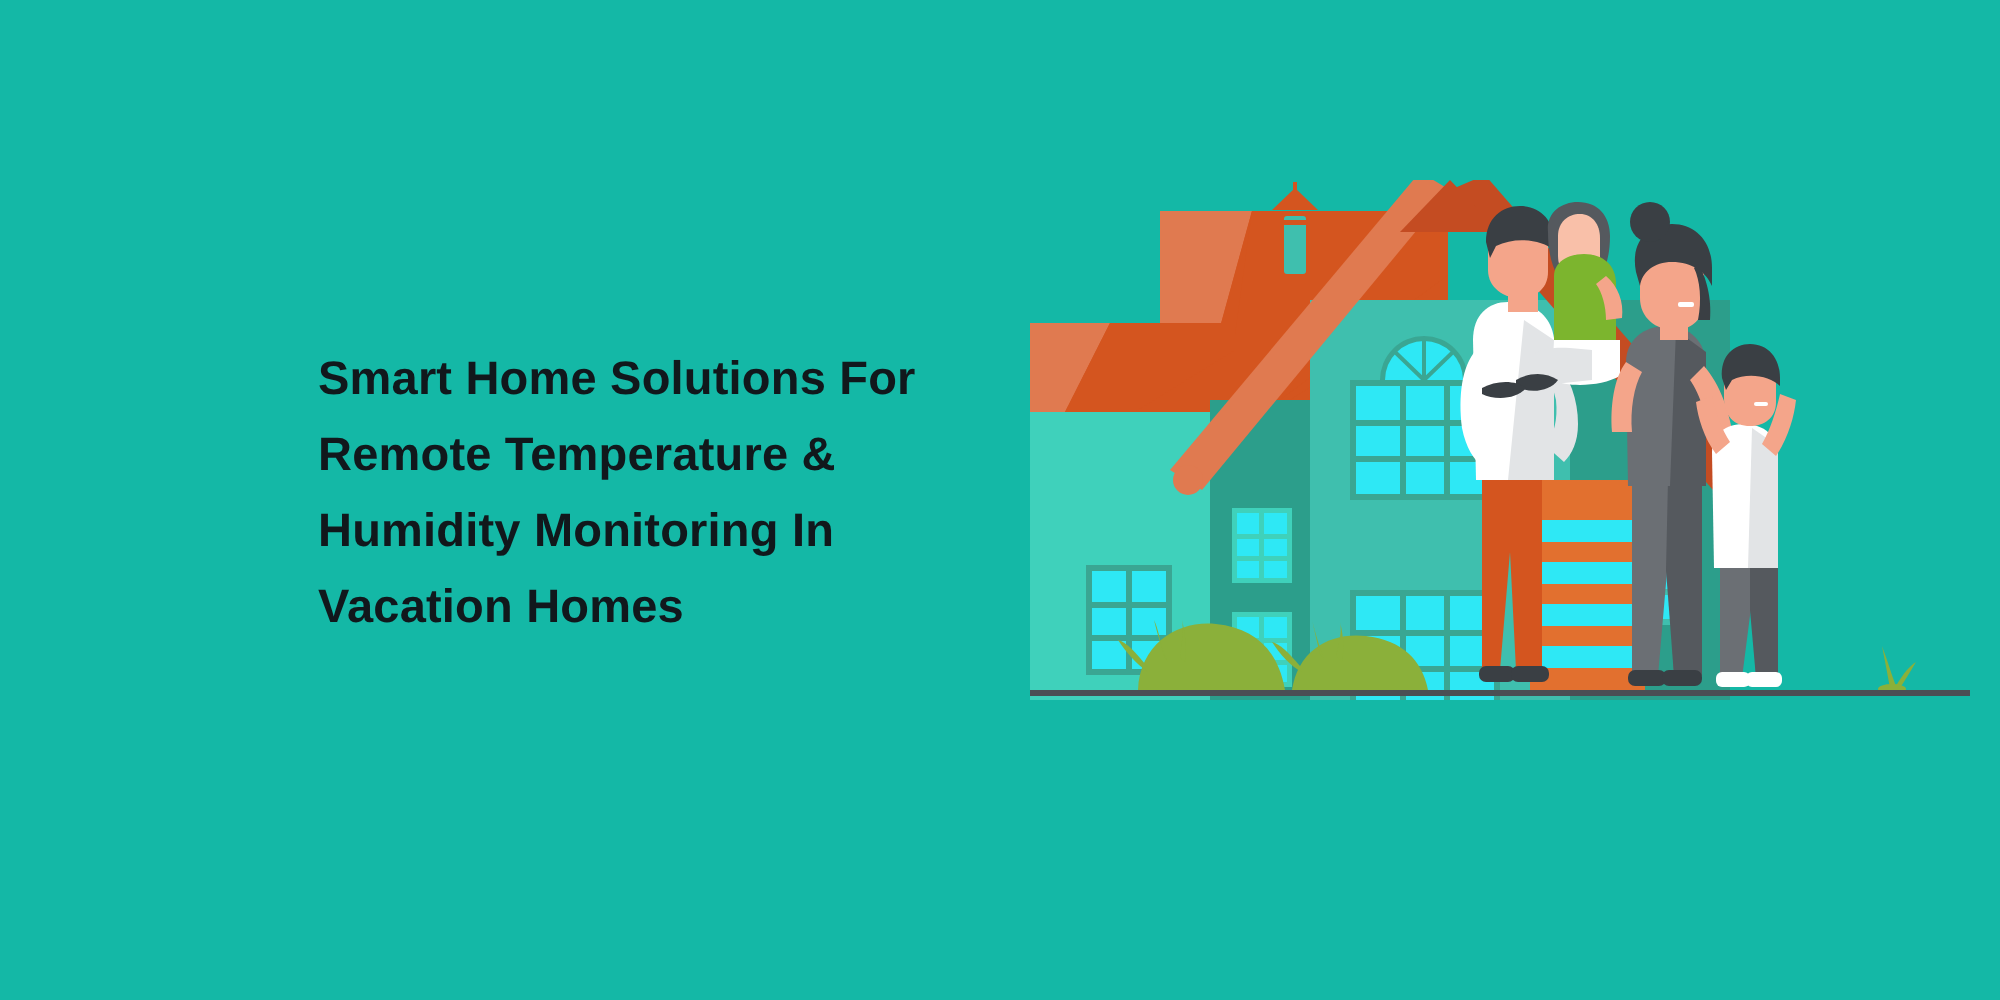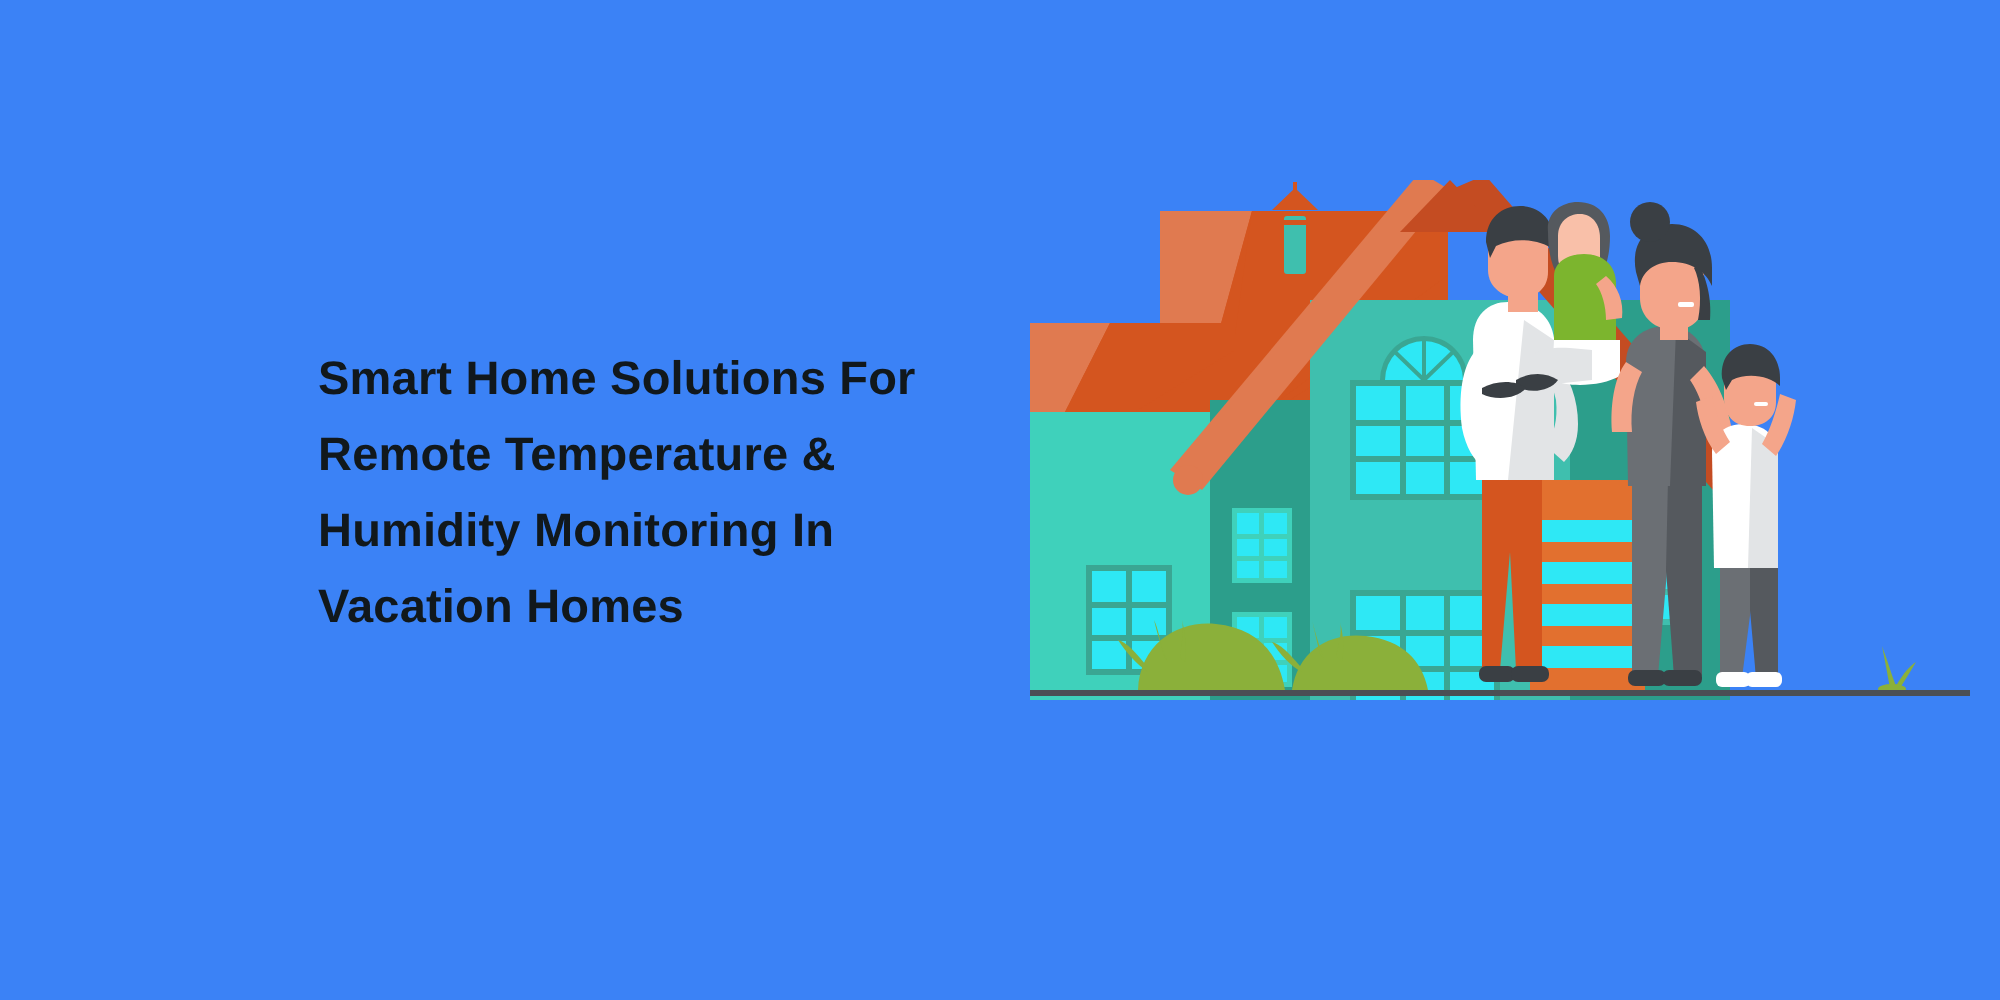--- a/index.html
+++ b/index.html
@@ -10,21 +10,21 @@
   body {
     width: 2000px;
     height: 1000px;
     overflow: hidden;
     font-family: "Liberation Sans", sans-serif;
   }
   .banner {
     position: relative;
     width: 2000px;
     height: 1000px;
-    background: #3b82f6;
+    background: #14b8a6;
     display: block;
   }
   .headline {
     position: absolute;
     left: 318px;
     top: 340px;
     width: 720px;
     margin: 0;
     font-family: "Liberation Sans", sans-serif;
     font-size: 47px;

